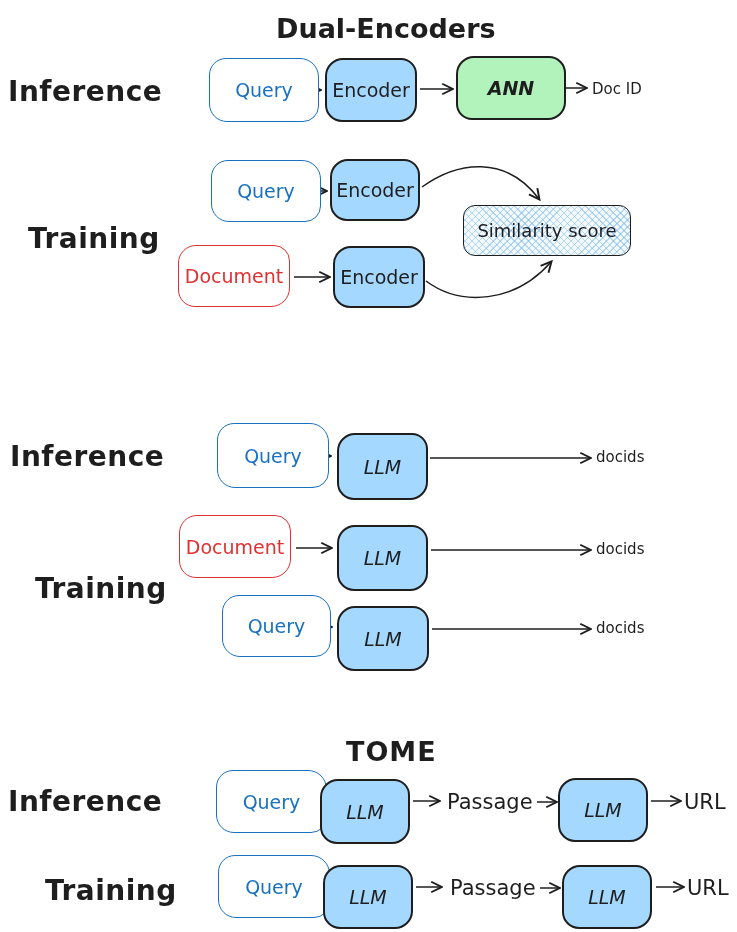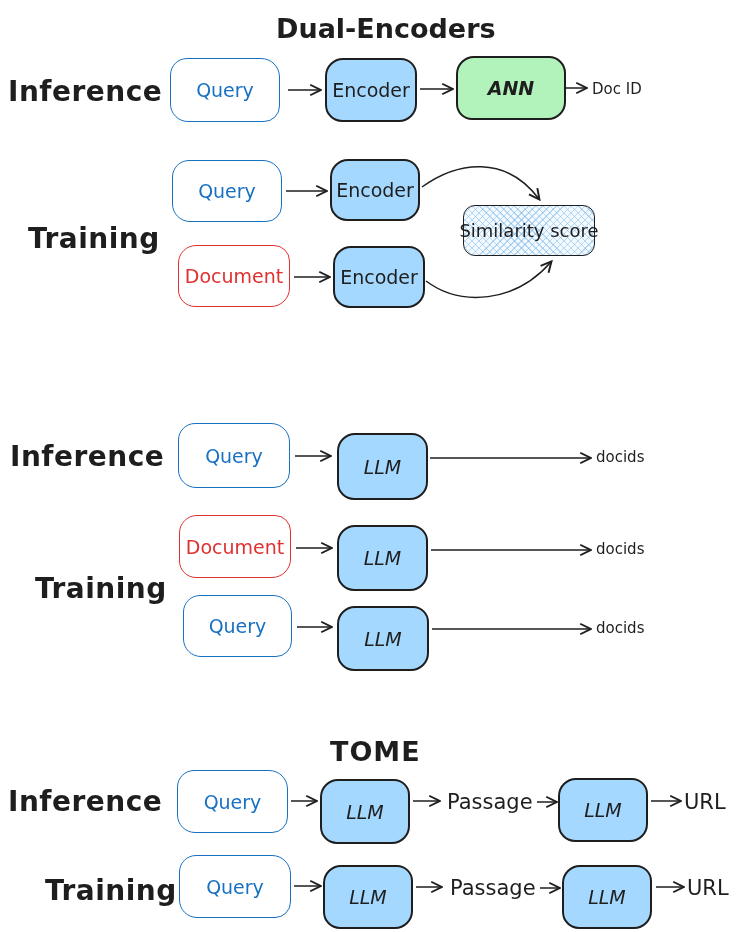--- a/index.html
+++ b/index.html
@@ -23,21 +23,21 @@
     font-size:28px;font-weight:bold;color:#1e1e1e;
     display:flex;align-items:center;white-space:nowrap;
     letter-spacing:0.5px;
   }
   .node{
     position:absolute;box-sizing:border-box;
     display:flex;align-items:center;justify-content:center;
     background:#ffffff;white-space:nowrap;
     font-size:19px;
   }
-  .q{ border:1.7px solid #1971c2;color:#1971c2;border-radius:17px 19px 16px 18px; }
+  .q{ border:1.7px solid #1971c2;color:#1971c2;border-radius:17px 19px 16px 18px;margin-left:39px; }
   .d{ border:1.7px solid #e03131;color:#e03131;border-radius:18px 16px 19px 17px; }
   .b{ background:#a5d8ff;border:2px solid #1e1e1e;color:#1e1e1e;border-radius:18px 16px 18px 17px; }
   .b.it{font-style:italic;margin-top:9px;}
   .g{ background:#b2f2bb;border:2px solid #1e1e1e;color:#1e1e1e;font-style:italic;font-weight:bold;border-radius:18px 17px 18px 16px; }
   .hatch{
     border:1.8px solid #1e1e1e;color:#1e1e1e;border-radius:12px;
     background-color:#f2f9ff;
     background-image:
       repeating-linear-gradient(45deg, rgba(106,173,228,.45) 0 1px, transparent 1px 5px),
       repeating-linear-gradient(135deg, rgba(106,173,228,.45) 0 1px, transparent 1px 5px);
@@ -93,40 +93,40 @@
   <div class="node b" style="left:325px;top:58px;width:92px;height:64px">Encoder</div>
   <div class="node g" style="left:456px;top:56px;width:110px;height:64px">ANN</div>
   <div class="out" style="left:592px;top:75px;height:28px">Doc ID</div>
 
   <div class="rowlabel" style="left:28px;top:219px;height:38px">Training</div>
 
   <div class="node q" style="left:172px;top:160px;width:110px;height:62px">Query</div>
   <div class="node b" style="left:330px;top:159px;width:90px;height:62px">Encoder</div>
   <div class="node d" style="left:178px;top:245px;width:112px;height:62px">Document</div>
   <div class="node b" style="left:333px;top:246px;width:92px;height:62px">Encoder</div>
-  <div class="node hatch" style="left:463px;top:205px;width:132px;height:51px">Similarity score</div>
+  <div class="node hatch" style="left:463px;top:205px;width:168px;height:51px">Similarity score</div>
 
 
   <div class="rowlabel" style="left:10px;top:437px;height:38px">Inference</div>
 
   <div class="node q" style="left:178px;top:423px;width:112px;height:65px">Query</div>
   <div class="node b it" style="left:337px;top:424px;width:91px;height:67px">LLM</div>
   <div class="out" style="left:596px;top:444px;height:26px">docids</div>
 
   <div class="node d" style="left:179px;top:515px;width:112px;height:63px">Document</div>
   <div class="node b it" style="left:337px;top:516px;width:91px;height:66px">LLM</div>
   <div class="out" style="left:596px;top:536px;height:26px">docids</div>
 
   <div class="rowlabel" style="left:35px;top:569px;height:38px">Training</div>
 
   <div class="node q" style="left:183px;top:595px;width:109px;height:62px">Query</div>
   <div class="node b it" style="left:337px;top:597px;width:92px;height:65px">LLM</div>
   <div class="out" style="left:596px;top:615px;height:26px">docids</div>
 
-  <div class="title" style="left:330px;top:736px;width:92px;letter-spacing:1px">TOME</div>
+  <div class="title" style="left:346px;top:736px;width:92px;letter-spacing:1px">TOME</div>
 
   <div class="rowlabel" style="left:8px;top:782px;height:38px">Inference</div>
 
   <div class="node q" style="left:177px;top:770px;width:111px;height:63px">Query</div>
   <div class="node b it" style="left:320px;top:770px;width:90px;height:65px">LLM</div>
   <div class="out" style="left:447px;top:789px;height:26px;font-size:21px">Passage</div>
   <div class="node b it" style="left:558px;top:769px;width:90px;height:64px">LLM</div>
   <div class="out" style="left:684px;top:789px;height:26px;font-size:21px">URL</div>
 
   <div class="rowlabel" style="left:45px;top:871px;height:38px">Training</div>

